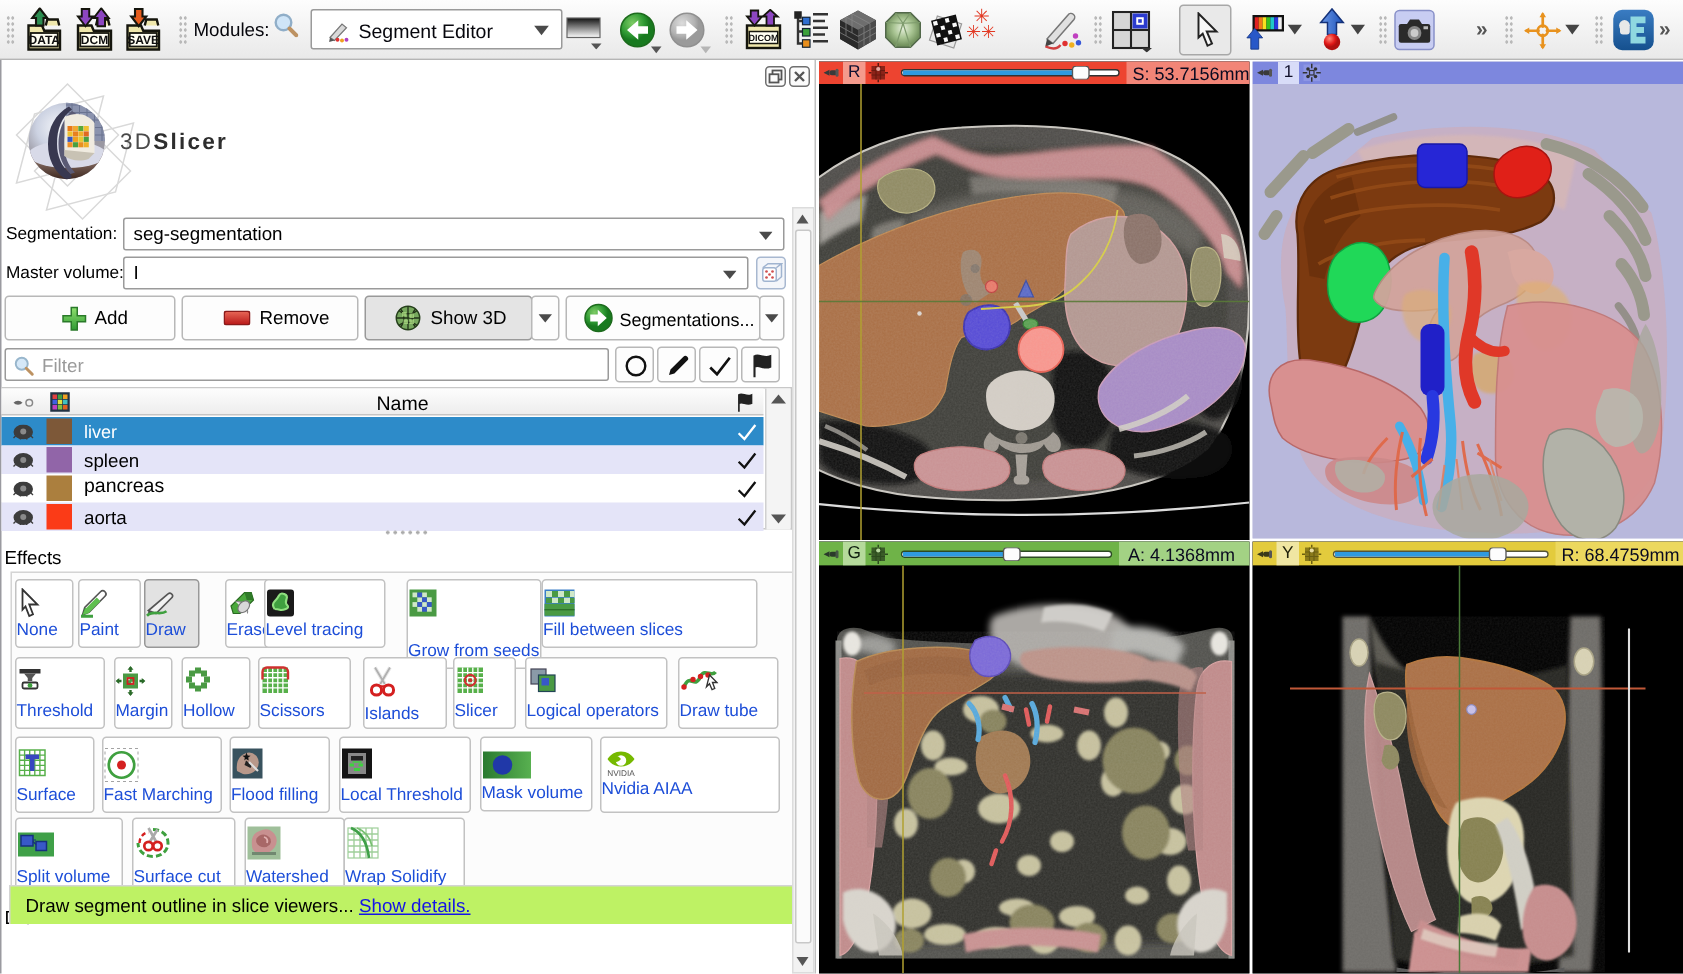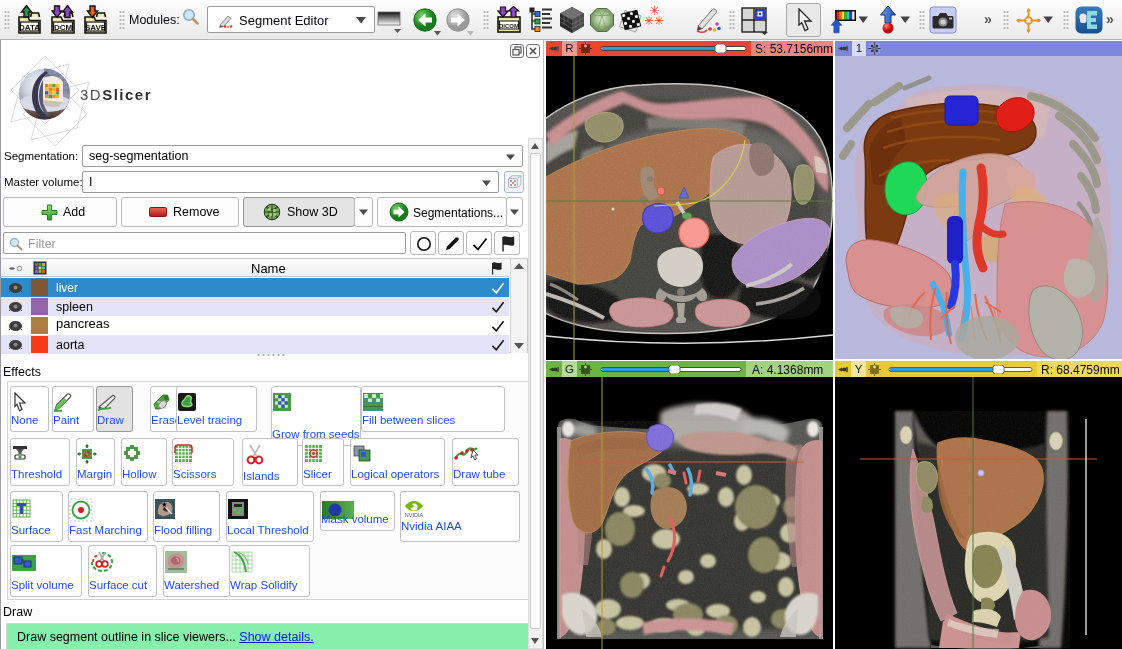--- a/index.html
+++ b/index.html
@@ -688,21 +688,21 @@
           <rect x="1" y="1" width="20" height="20" fill="#141414"></rect>
           <rect x="5" y="4" width="12" height="14" fill="#888"></rect>
           <rect x="7" y="6" width="8" height="3" fill="#222"></rect>
           <g fill="#3fd03f">
             <rect x="6" y="11" width="3" height="2"></rect>
             <rect x="12" y="11" width="3" height="2"></rect>
             <rect x="9" y="14" width="4" height="2"></rect>
           </g>
           <path d="M8 10 h6" stroke="#3fd03f" stroke-width="1"></path>
         </svg><div class="elab">Local Threshold</div></div>
-<div class="effbtn" style="left:312px;top:109px;width:75px;height:40px"><svg style="margin-top:8px" width="34" height="20" viewBox="0 0 34 20">
+<div class="effbtn" style="left:312px;top:109px;width:75px;height:50px"><svg style="margin-top:8px" width="34" height="20" viewBox="0 0 34 20">
           <rect x="1" y="1" width="32" height="18" fill="url(#mkv)"></rect>
           <defs>
             <linearGradient id="mkv" x1="0" y1="0" x2="1" y2="0">
               <stop offset="0" stop-color="#2a7a30"></stop>
               <stop offset="1" stop-color="#58b050"></stop>
             </linearGradient>
           </defs>
           <circle cx="14" cy="10" r="6.5" fill="#2038a8"></circle>
         </svg><div class="elab">Mask volume</div></div>
 <div class="effbtn" style="left:392px;top:109px;width:120px;height:51px"><svg style="margin-top:6px" width="26" height="20" viewBox="0 0 26 20">
@@ -733,21 +733,21 @@
 <div class="effbtn" style="left:221px;top:163px;width:81px;height:52px"><svg style="margin-top:4px" width="24" height="24" viewBox="0 0 24 24">
           <rect x="2" y="2" width="20" height="20" fill="#fff" stroke="#9fcf9a" stroke-width="0.8"></rect>
           <g stroke="#9fcf9a" stroke-width="0.9">
             <path d="M2 6 h20 M2 10 h20 M2 14 h20 M2 18 h20 M6 2 v20 M10 2 v20 M14 2 v20 M18 2 v20"></path>
           </g>
           <path d="M4 2 Q14 6 16 22" fill="none" stroke="#3fa048" stroke-width="1.8"></path>
           <path d="M8 2 Q16 5 18 14" fill="none" stroke="#77c070" stroke-width="1.2"></path>
         </svg><div class="elab">Wrap Solidify</div></div>
 </div>
 <div class="lbl" style="left:2px;top:565px">Draw</div>
-<div class="abs" style="left:5px;top:583px;width:533px;height:26px;border:1px solid #d4d4d4;border-bottom:none;background:#86efac">
+<div class="abs" style="left:5px;top:550px;width:533px;height:26px;border:1px solid #d4d4d4;border-bottom:none;background:#bef264">
 <span class="abs" style="left:10px;top:6px;font-size:12.5px">Draw segment outline in slice viewers... <a style="color:#1414e8;text-decoration:underline">Show details.</a></span>
 </div>
 
 <div class="abs" style="left:527px;top:98px;width:15px;height:511px;background:#f2f2f2;border:1px solid #dcdcdc">
 <div class="abs" style="left:2px;top:4px;width:0;height:0;border-left:4.5px solid transparent;border-right:4.5px solid transparent;border-bottom:6px solid #555"></div>
 <div class="abs" style="left:1px;top:14px;width:11px;height:476px;background:#fbfbfb;border:1px solid #c8c8c8;border-radius:2px"></div>
 <div class="abs" style="left:2px;bottom:4px;width:0;height:0;border-left:4.5px solid transparent;border-right:4.5px solid transparent;border-top:6px solid #555"></div>
 </div>
 </div>
 <div id="vp1" class="vpbox" style="left:546px;top:41px;width:287px;height:319px">

